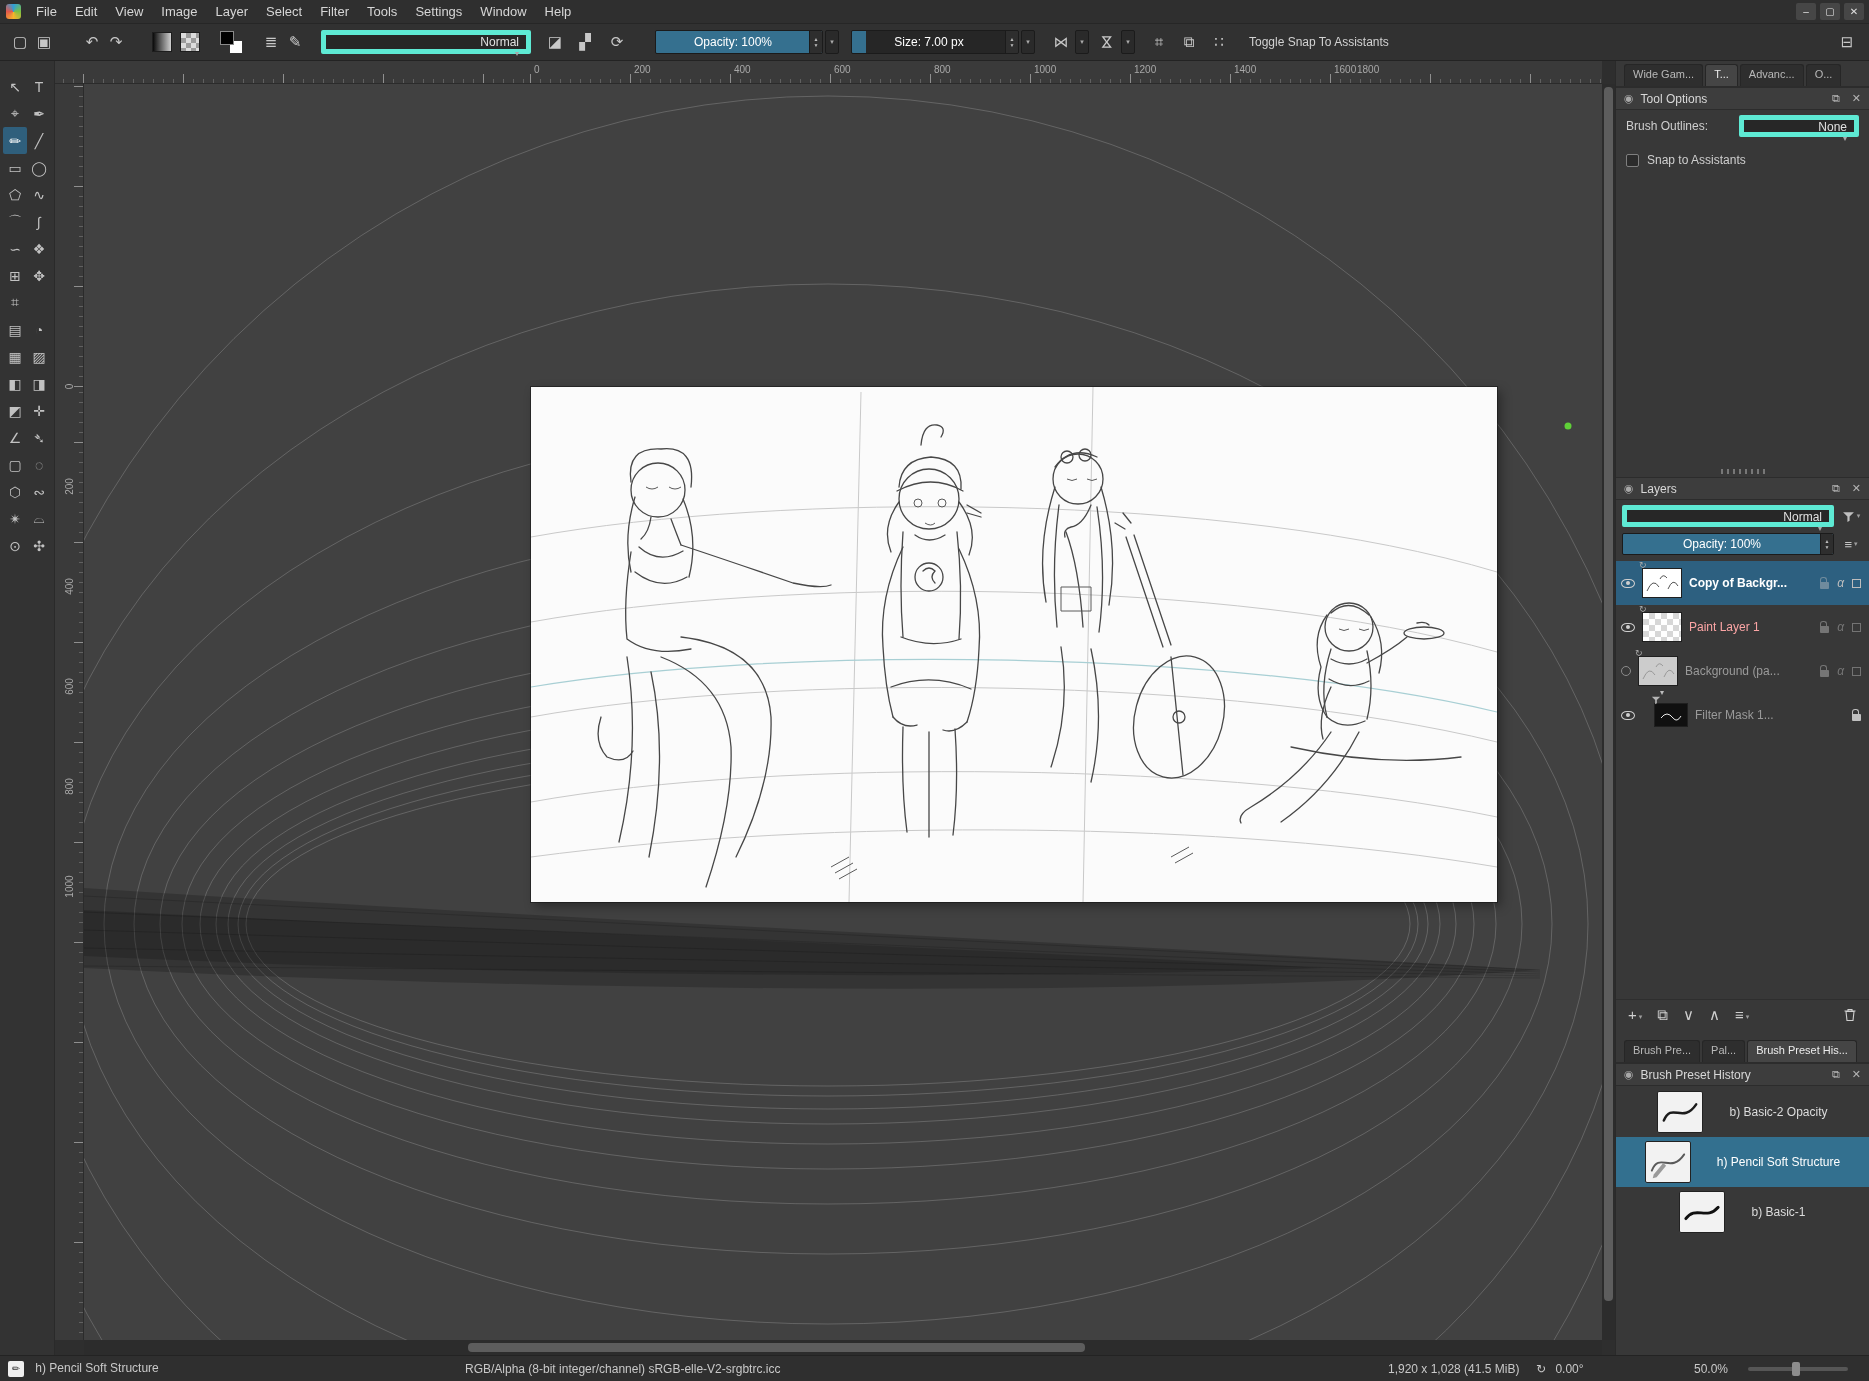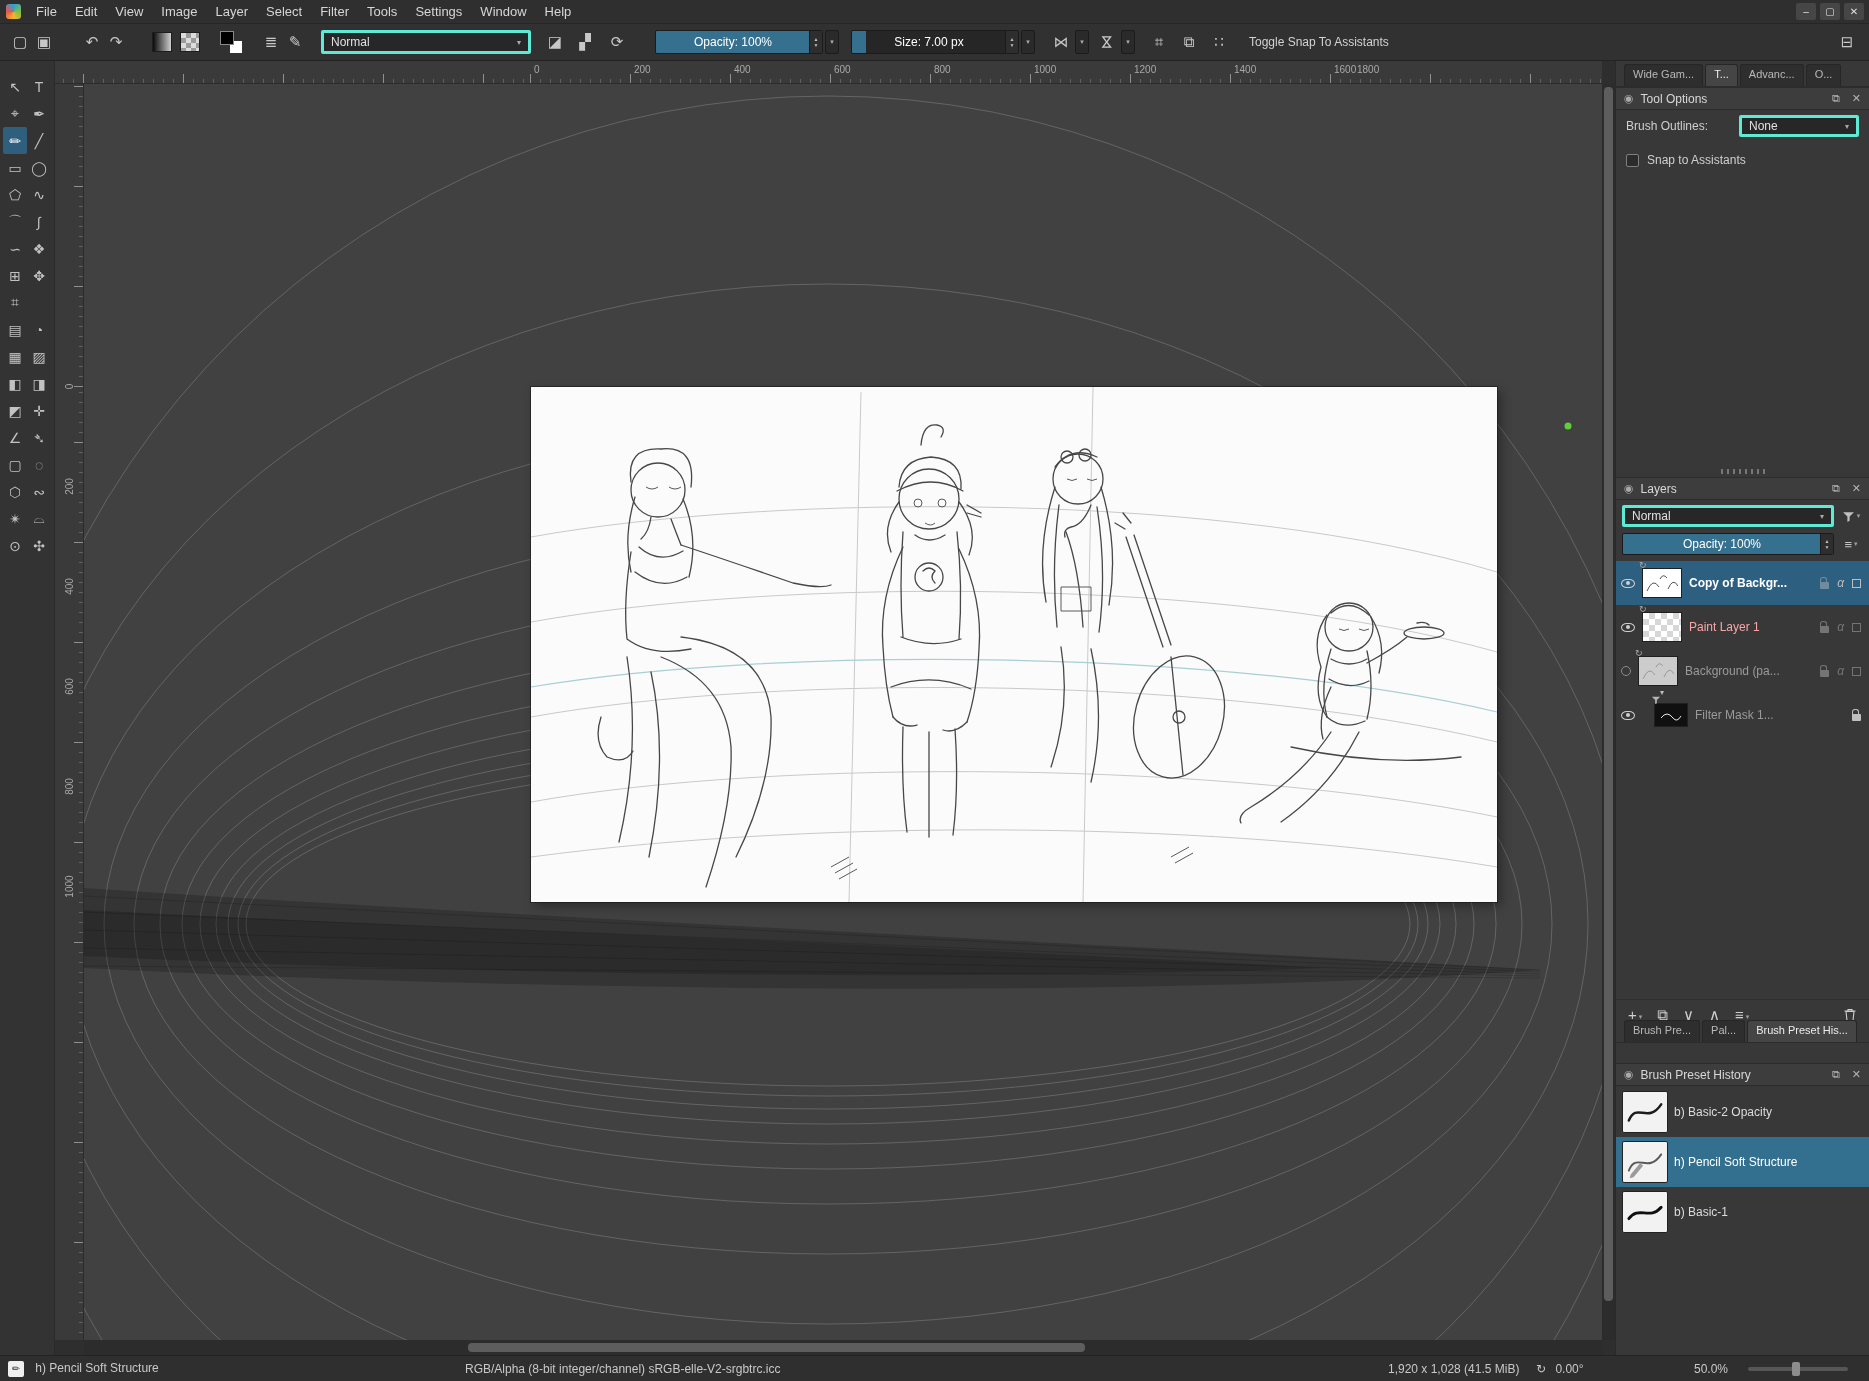--- a/index.html
+++ b/index.html
@@ -15,21 +15,21 @@
 
   
   .toolbar { position:absolute; left:0; top:24px; width:100%; height:37px; background:#313131; border-bottom:1px solid #232323; display:flex; align-items:center; z-index:30; }
   .tb { height:26px; min-width:24px; display:flex; align-items:center; justify-content:center; color:#c8c8c8; font-size:15px; border-radius:2px; padding:0 2px; }
   .swatch { width:20px; height:20px; border:1px solid #1d1d1d; }
   .sw-grad { background:linear-gradient(90deg,#0a0a0a,#cfcfcf); }
   .checker { background:conic-gradient(#9b9b9b 0 25%, #dcdcdc 0 50%, #9b9b9b 0 75%, #dcdcdc 0) 0 0/10px 10px; }
   .fgbg { position:relative; width:23px; height:23px; }
   .fgbg .fg { position:absolute; left:0; top:0; width:14px; height:14px; background:#000; border:1px solid #8a8a8a; z-index:2; }
   .fgbg .bg { position:absolute; right:0; bottom:0; width:14px; height:14px; background:#fff; border:1px solid #333; }
-  .dropdown { height:24px; background:#272727; border:3px solid #5eead4; border-radius:2px; display:flex; align-items:center; padding:0 7px; color:#e0e0e0; font-size:12px; }
+  .dropdown { height:24px; background:#272727; border:5px solid #5eead4; border-radius:2px; display:flex; align-items:flex-end; padding:0 7px; color:#e0e0e0; font-size:12px;flex-direction:column; }
   .dd-arrow { margin-left:auto; font-size:8px; color:#a9a9a9; padding-left:10px; }
   .slider { position:relative; height:24px; background:#262626; border:1px solid #1b1b1b; border-radius:2px; overflow:hidden; display:flex; align-items:center; justify-content:center; font-size:12px; color:#fff; }
   .slider .fill { position:absolute; left:0; top:0; bottom:0; background:#35708f; }
   .slider .txt { position:relative; z-index:2; padding-right:12px; }
   .slider .spin { position:absolute; right:0; top:0; bottom:0; width:13px; background:#2e2e2e; border-left:1px solid #1b1b1b; display:flex; flex-direction:column; align-items:center; justify-content:center; font-size:5px; color:#bdbdbd; z-index:3; line-height:6px; }
   .mini-dd { width:14px; height:24px; background:#2a2a2a; border:1px solid #1b1b1b; border-radius:2px; display:flex; align-items:center; justify-content:center; font-size:7px; color:#aaa; margin-left:2px; }
   .snap-label { font-size:12px; color:#d2d2d2; padding:0 6px; }
 
   
   .toolbox { position:absolute; left:0; top:61px; width:55px; bottom:26px; background:#333333; border-right:1px solid #2a2a2a; padding-top:12px; display:flex; flex-wrap:wrap; justify-content:center; align-content:flex-start; z-index:20; }
@@ -95,21 +95,21 @@
   .dim45 { opacity:.45; }
   .alpha-g { font-size:12px; font-style:italic; }
   .sq-badge { width:9px; height:9px; border:1px solid #bdbdbd; }
   .expander { position:absolute; left:44px; bottom:-4px; font-size:8px; color:#bdbdbd; z-index:3; }
   .layer-buttons { position:absolute; left:0; right:0; height:30px; display:flex; align-items:center; gap:15px; padding:0 12px; color:#cfcfcf; border-top:1px solid #2e2e2e; }
   .lb { display:flex; align-items:flex-end; gap:2px; font-size:15px; }
   .lb .tiny { font-size:7px; color:#9d9d9d; padding-bottom:2px; }
   .lb-trash { margin-left:auto; }
 
   .brush-list { position:absolute; left:0; right:0; bottom:0; overflow:hidden; }
-  .brush-row { height:50px; display:flex; align-items:center; gap:6px; padding:2px 6px; }
+  .brush-row { height:50px; display:flex; align-items:center; gap:26px; padding:2px 6px;justify-content:center; }
   .brush-row.selected { background:#33708f; }
   .brush-row.selected .brush-label { color:#fff; }
   .brush-thumb { width:46px; height:42px; background:#f2f2f2; border-radius:2px; border:1px solid #222; flex:0 0 auto; }
   .brush-label { font-size:12px; color:#dcdcdc; }
 
   
   .statusbar { position:absolute; left:0; bottom:0; width:100%; height:26px; background:#2f2f2f; border-top:1px solid #232323; font-size:12px; color:#c9c9c9; z-index:30; }
   .sb { position:absolute; top:50%; transform:translateY(-50%); white-space:nowrap; }
   .sb-brush-thumb { width:16px; height:16px; background:#f0f0f0; border-radius:2px; display:flex; align-items:center; justify-content:center; font-size:10px; color:#333; }
   .zoom-track { position:relative; width:100px; height:4px; background:#565656; border-radius:2px; }
@@ -513,21 +513,21 @@
         <span>≡</span>
         <span class="tiny">▾</span>
       </span>
       <span class="lb lb-trash">
         <svg width="14" height="15" viewBox="0 0 14 15">
           <path d="M3,4.5 h8 l-1,9 h-6 z M5,2.5 h4 v1.5 h-4 z M1.5,4 h11" stroke="#cfcfcf" fill="none" stroke-width="1.1"></path>
         </svg>
       </span>
     </div>
 
-    <div class="tabs" style="top:956px">
+    <div class="tabs" style="top:976px">
       <div class="tab">Brush Pre...</div>
       <div class="tab">Pal...</div>
       <div class="tab active">Brush Preset His...</div>
     </div>
 
     <div class="docker-title" style="top:1002px">
       <span class="dicon">◉</span>
       <span>Brush Preset History</span>
       <span class="sp">
         <span>⧉</span>

